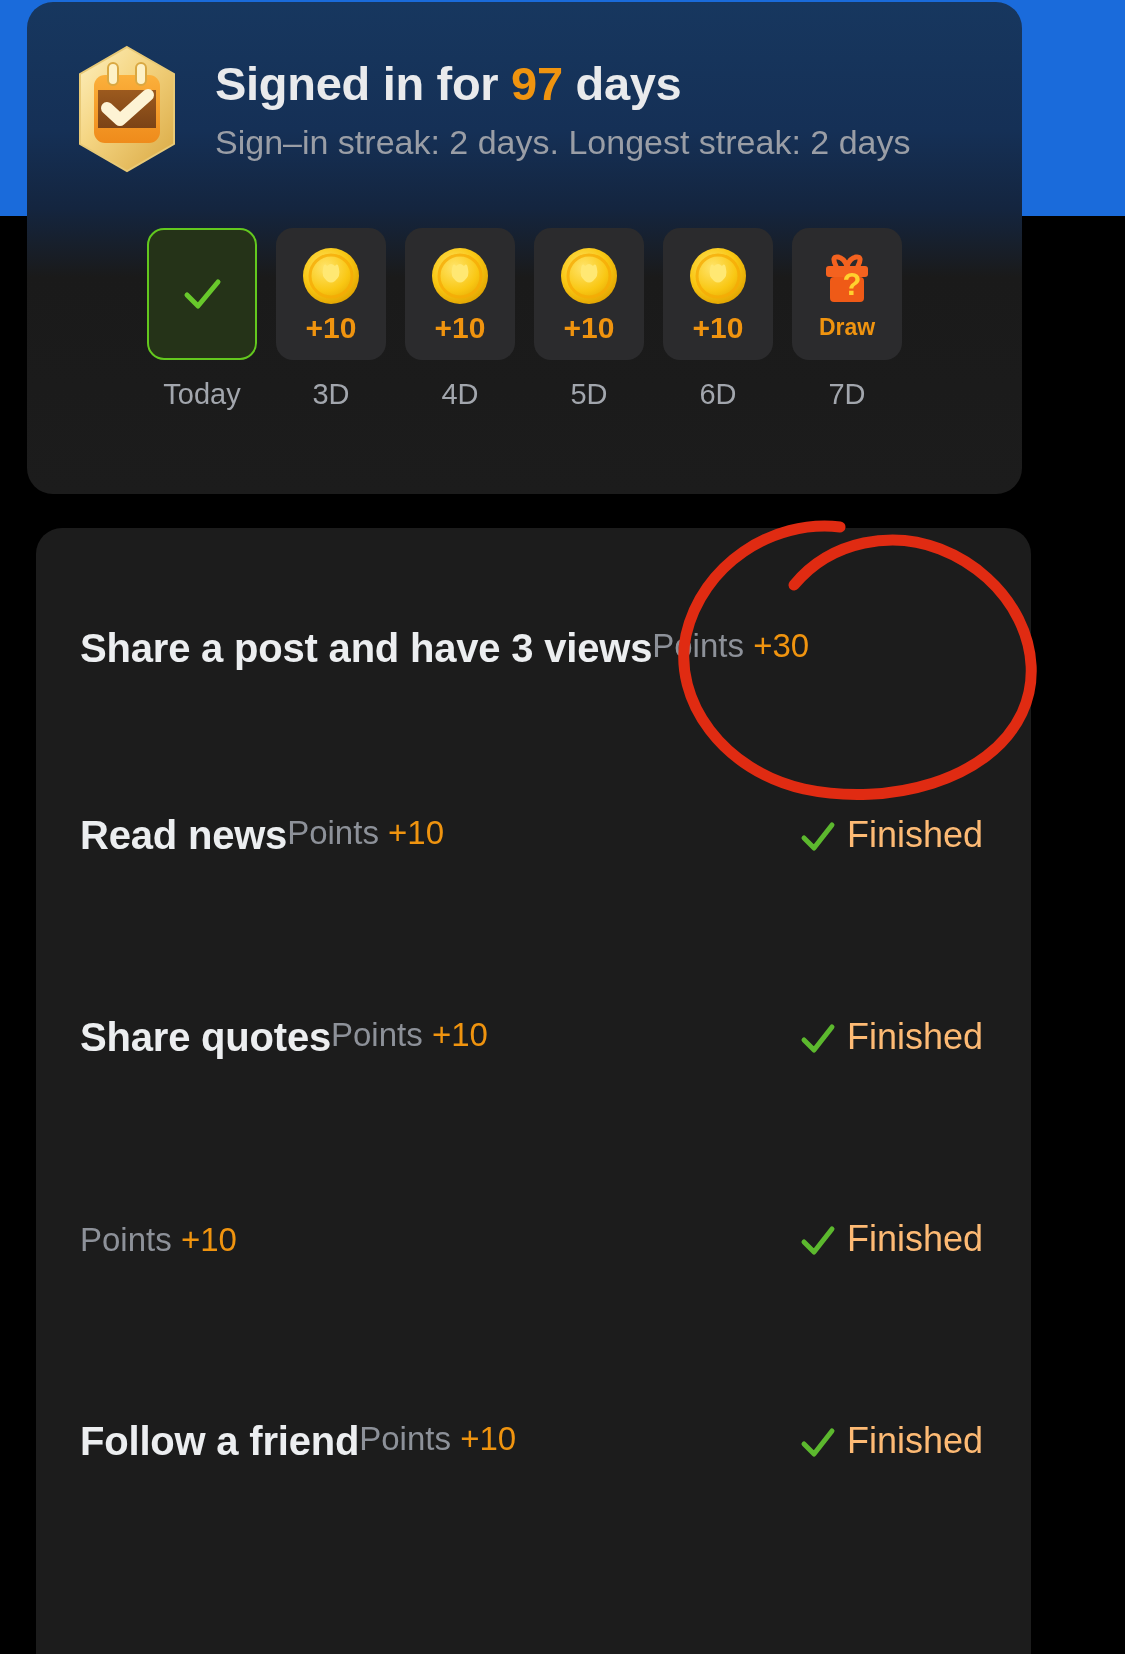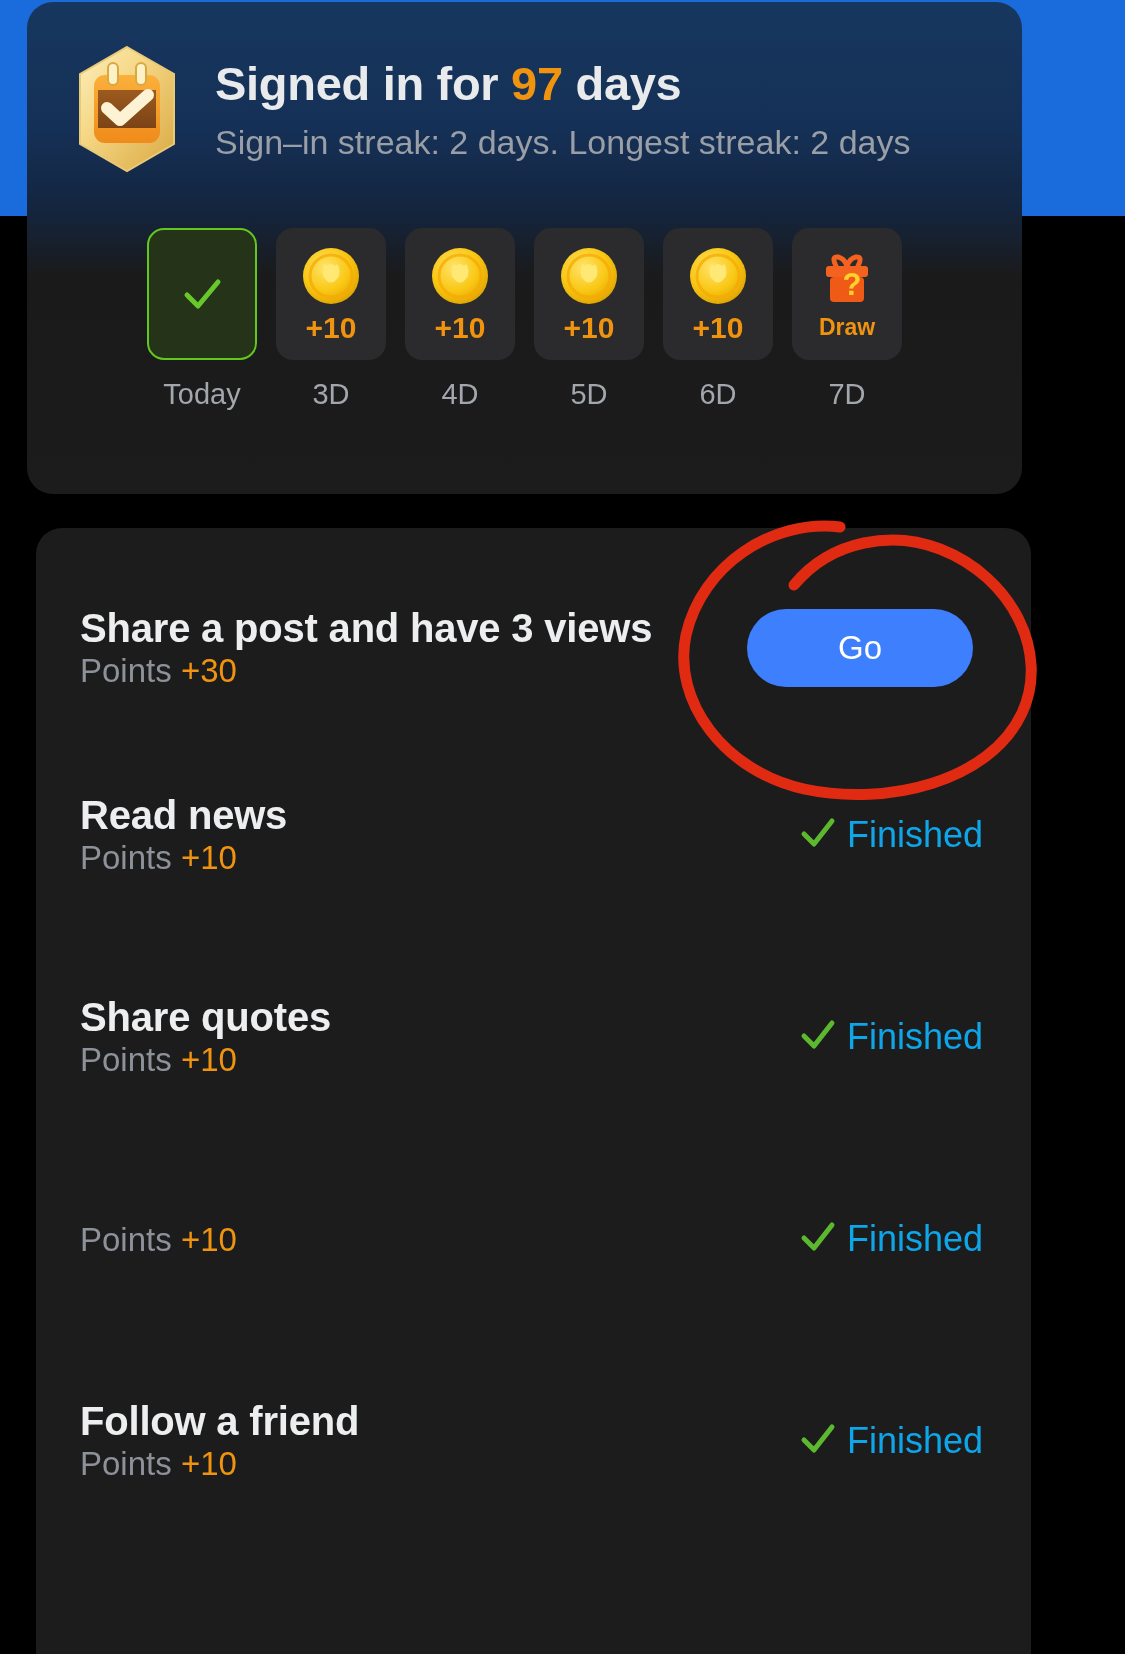--- a/index.html
+++ b/index.html
@@ -153,21 +153,21 @@
 
   .task-row {
     position: relative;
     height: 202px;
     display: flex;
     align-items: center;
     justify-content: space-between;
   }
   .task-row.first { height: 206px; padding-top: 34px; }
 
-  .task-left { display: flex; flex-direction: column; }
+  .task-left { display: flex; flex-direction: row; text-align: center; }
 
   .task-title {
     font-size: 40px;
     font-weight: bold;
     color: #eceef0;
     letter-spacing: -0.2px;
     white-space: nowrap;
   }
 
   .task-points {
@@ -189,23 +189,23 @@
     display: flex;
     align-items: center;
     justify-content: center;
     cursor: pointer;
     font-family: "Liberation Sans", sans-serif;
     margin-right: 14px;
   }
 
   .finished {
     display: flex;
-    align-items: flex-start;
+    align-items: flex-end;
     gap: 10px;
-    color: #0ea5e9;
+    color: #fdba74;
     font-size: 36px;
     white-space: nowrap;
     margin-right: 4px;
   }
   .finished svg { width: 38px; height: 38px; flex: 0 0 auto; }
 
   
   .annotation {
     position: absolute;
     left: 672px; top: 505px;
@@ -348,21 +348,20 @@
   <div class="tasks-card">
 
     <div class="task-row first">
       <div class="task-left">
         <div class="task-title">Share a post and have 3 views</div>
         <div class="task-points">
           <span>Points</span>
           <span class="pts-val">+30</span>
         </div>
       </div>
-      <button class="go-btn">Go</button>
     </div>
 
     <div class="task-row">
       <div class="task-left">
         <div class="task-title">Read news</div>
         <div class="task-points">
           <span>Points</span>
           <span class="pts-val">+10</span>
         </div>
       </div>

